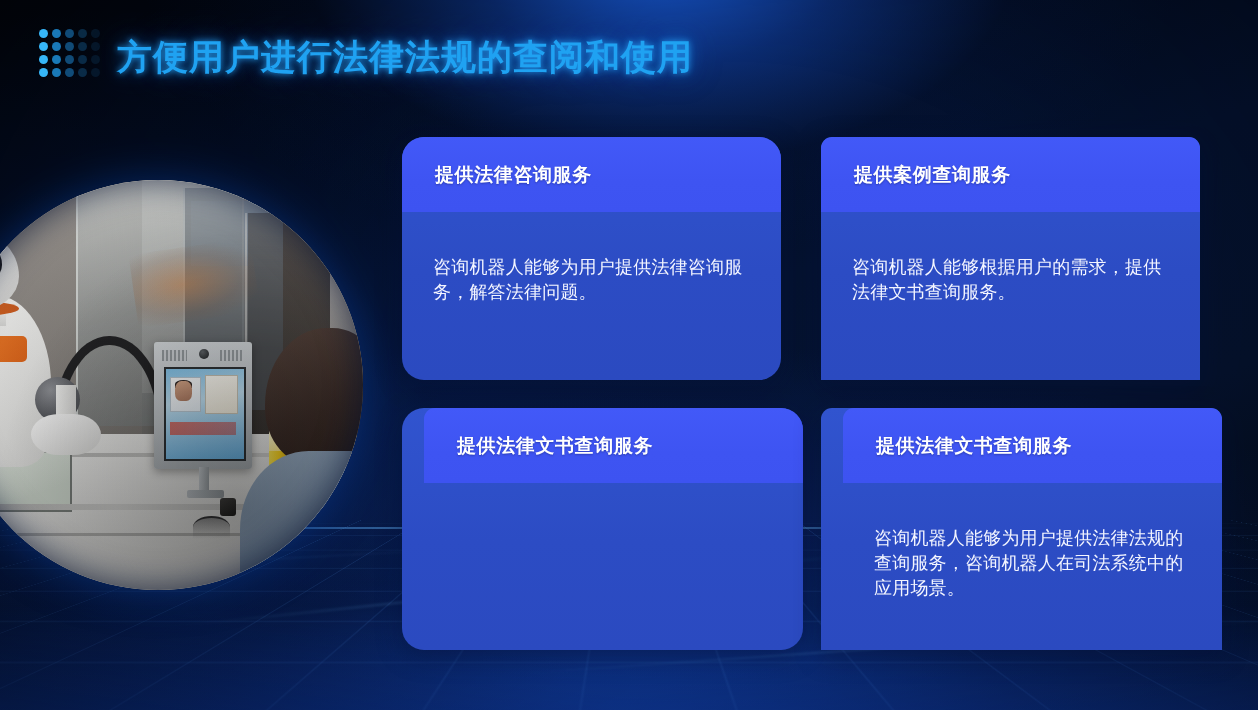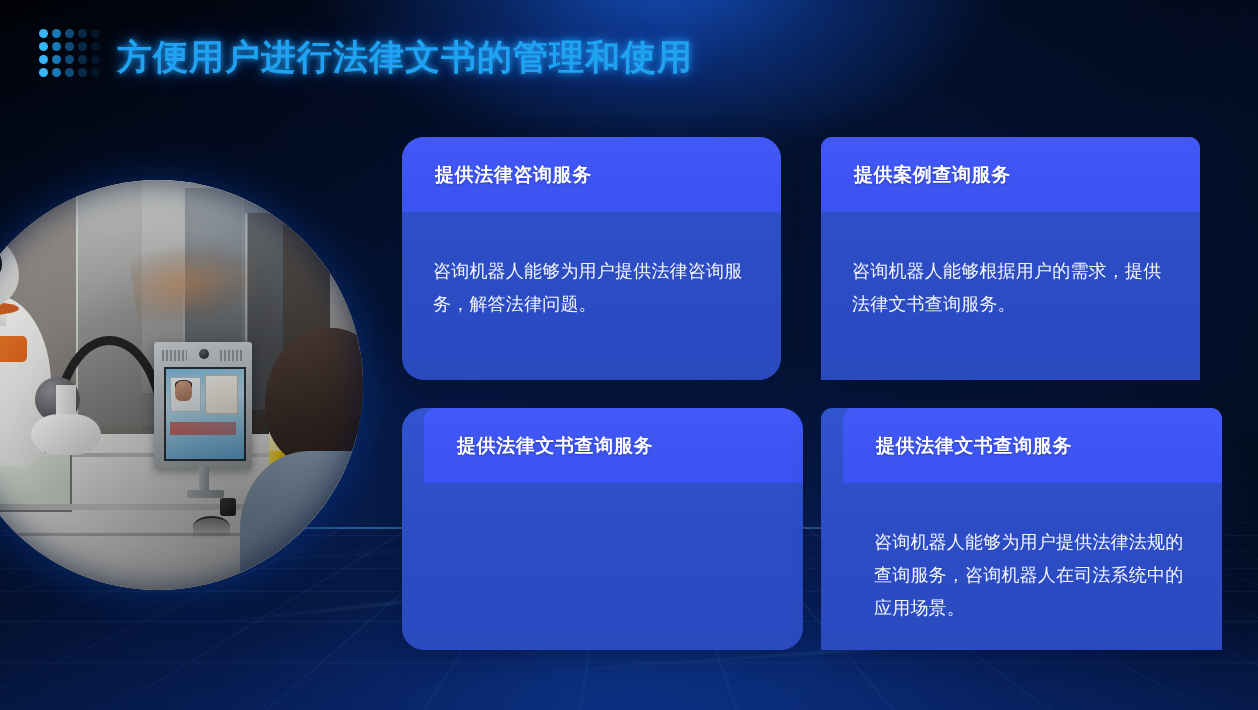--- a/index.html
+++ b/index.html
@@ -272,21 +272,21 @@
     font-weight: 700;
     color: #ffffff;
     letter-spacing: 0.6px;
     text-shadow: 0 1px 2px rgba(10,20,70,0.35);
   }
   .card-body {
     padding: 25px 30px 0 31px;
   }
   .card-text {
     font-size: 18px;
-    line-height: 33px;
+    line-height: 25px;
     color: #f3f5ff;
     letter-spacing: 0.2px;
   }
 </style>
 </head>
 <body>
 
 <div id="slide">
 
   <div class="bg-floor">
@@ -315,21 +315,21 @@
         <i class="c1"></i>
         <i class="c2"></i>
         <i class="c3"></i>
         <i class="c4"></i>
       <i class="c0"></i>
         <i class="c1"></i>
         <i class="c2"></i>
         <i class="c3"></i>
         <i class="c4"></i>
     </div>
-    <div class="slide-title">方便用户进行法律文书的管理和使用</div>
+    <div class="slide-title">方便用户进行法律法规的查阅和使用</div>
   </div>
 
   <div class="photo-circle">
     <div class="photo-inner">
       <div class="ph-wallL"></div>
       <div class="ph-wallR"></div>
       <div class="ph-window"></div>
       <div class="ph-doorDark"></div>
       <div class="ph-glassPanel"></div>
       <div class="ph-glassPanel2"></div>

